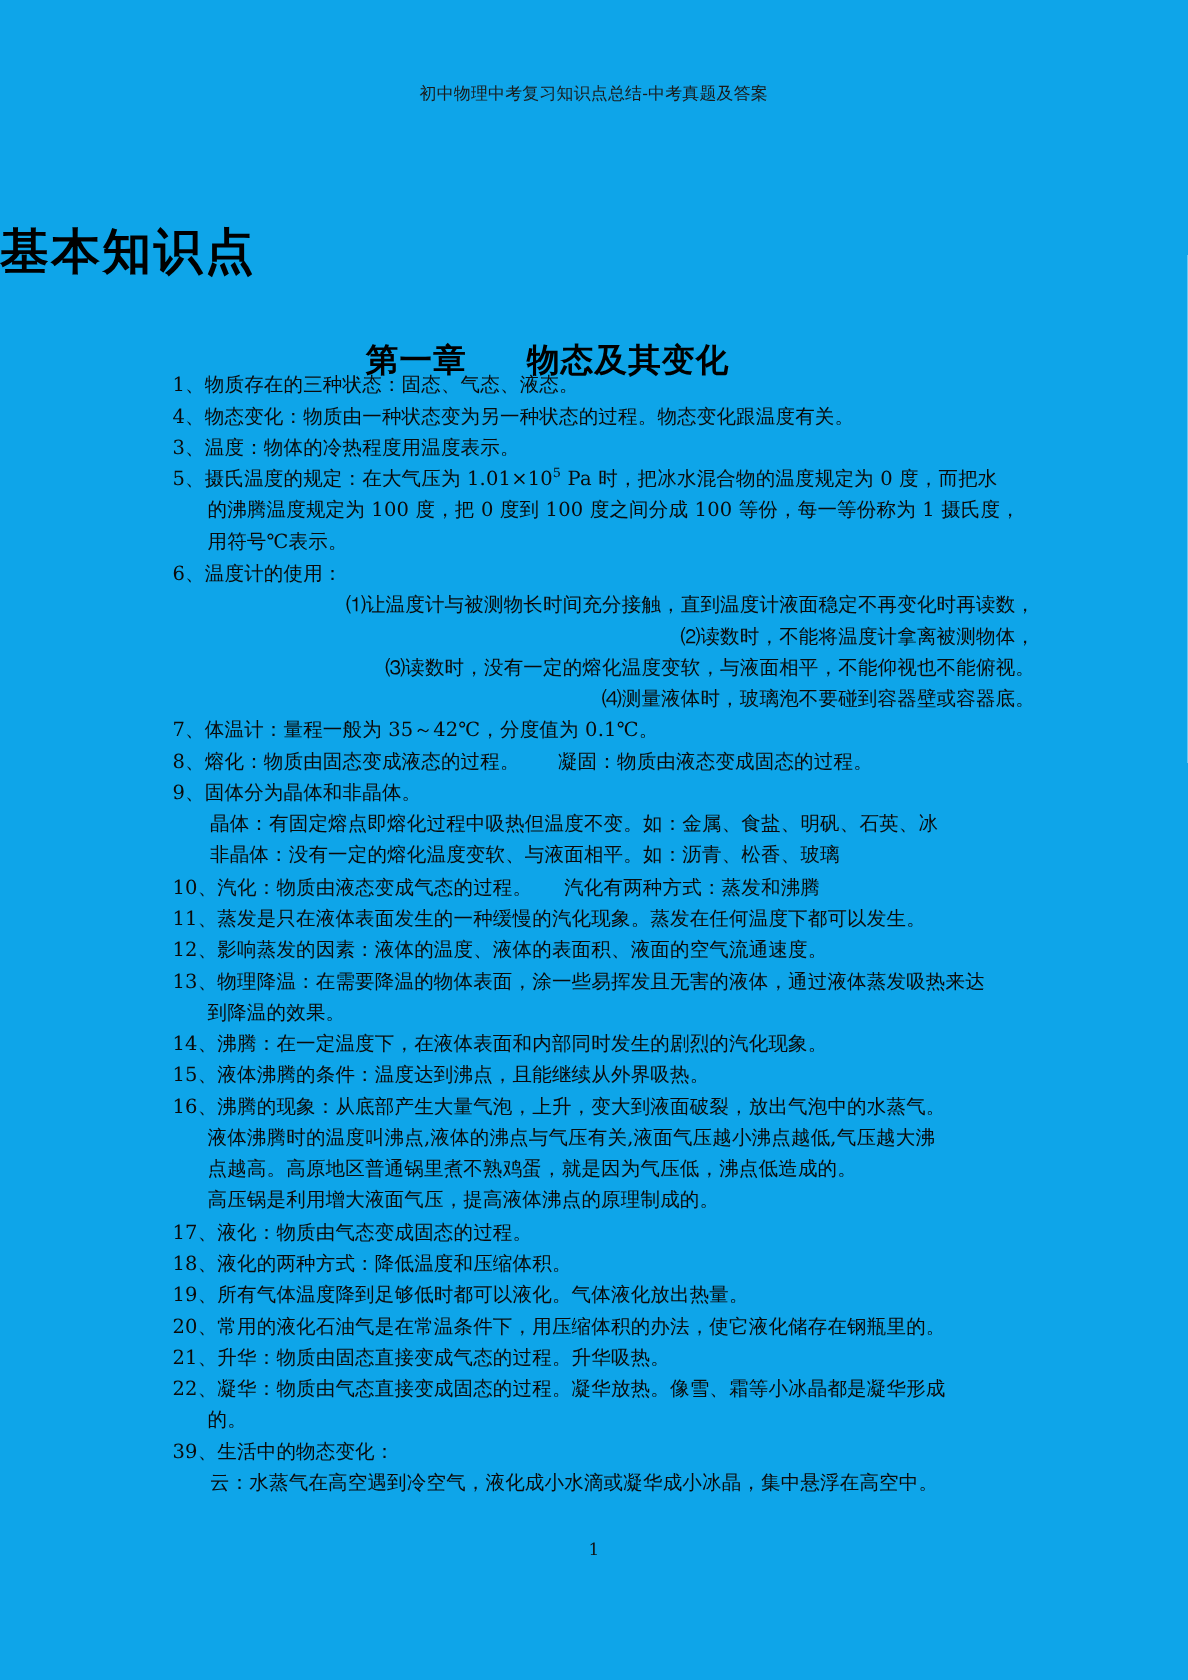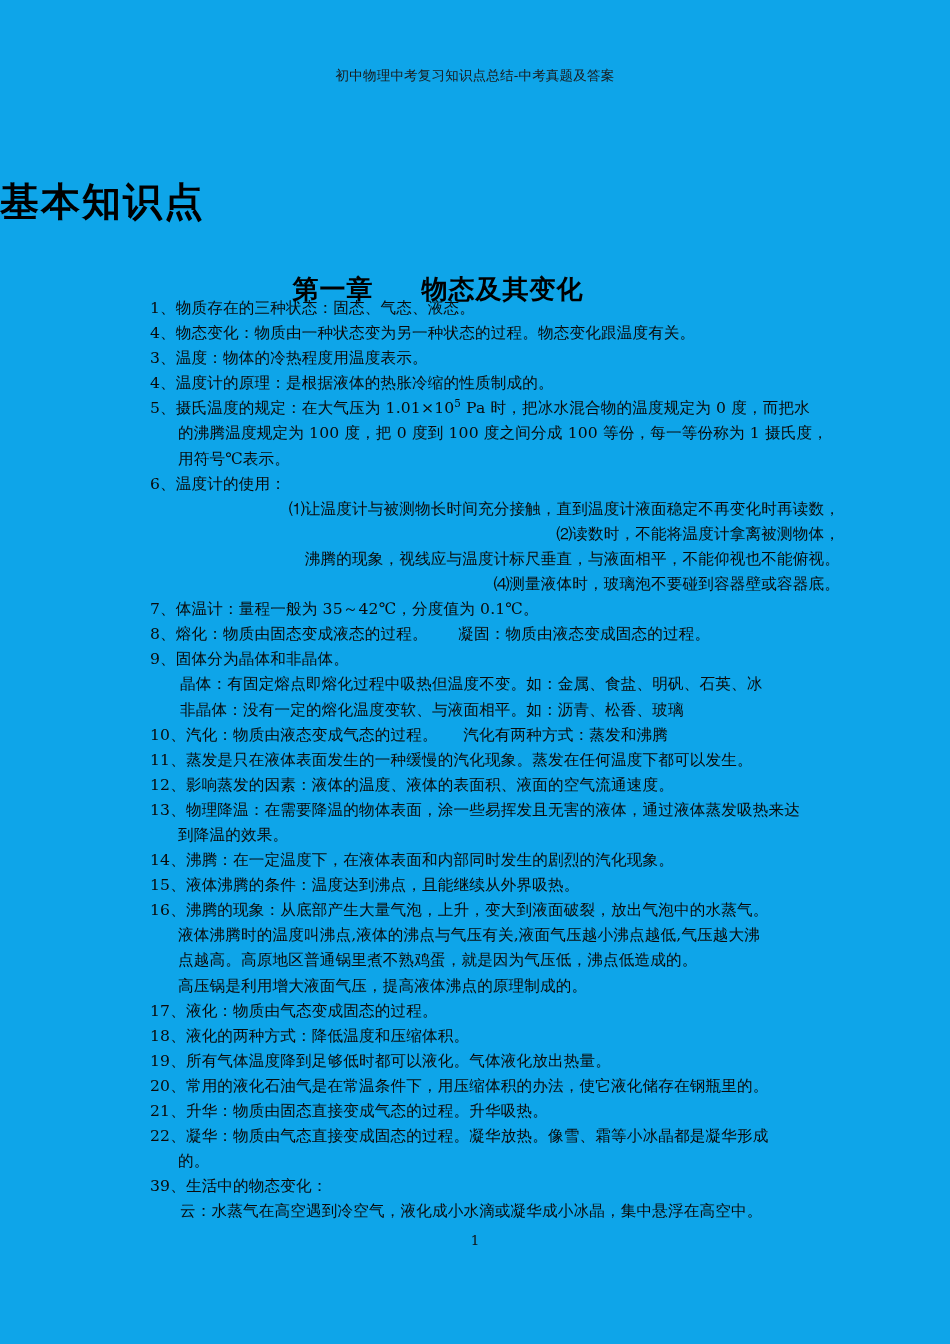--- a/index.html
+++ b/index.html
@@ -70,21 +70,21 @@
   }
   .doc-subtitle .gap {
     display: inline-block;
     width: 48px;
   }
 
   
   .body-block {
     position: absolute;
     top: 296px;
-    left: 150px;
+    left: 138px;
     width: 690px;
   }
   .ln {
     font-size: 15.6px;
     line-height: 25.1px;
     white-space: pre-wrap;
     letter-spacing: 0.15px;
     font-family: "DejaVu Serif", "Liberation Serif", serif;
     color: #0a0a0a;
   }
@@ -123,28 +123,27 @@
   <h1 class="doc-title">基本知识点</h1>
 
   <h2 class="doc-subtitle">
     <span>第一章</span><span class="gap"></span><span>物态及其变化</span>
   </h2>
 
   <div class="body-block" id="body-block">
       <div class="ln ind-0">1、物质存在的三种状态：固态、气态、液态。</div>
       <div class="ln ind-0">4、物态变化：物质由一种状态变为另一种状态的过程。物态变化跟温度有关。</div>
       <div class="ln ind-0">3、温度：物体的冷热程度用温度表示。</div>
-      <div class="ln ind-0">4、温度计的原理：是根据液体的热胀冷缩的性质制成的。</div>
       <div class="ln ind-0">5、摄氏温度的规定：在大气压为 1.01×10<sup>5</sup> Pa 时，把冰水混合物的温度规定为 0 度，而把水</div>
       <div class="ln ind-1">的沸腾温度规定为 100 度，把 0 度到 100 度之间分成 100 等份，每一等份称为 1 摄氏度，</div>
       <div class="ln ind-1">用符号℃表示。</div>
       <div class="ln ind-0">6、温度计的使用：</div>
       <div class="ln ind-2">⑴让温度计与被测物长时间充分接触，直到温度计液面稳定不再变化时再读数，</div>
       <div class="ln ind-2">⑵读数时，不能将温度计拿离被测物体，</div>
-      <div class="ln ind-2">沸腾的现象，视线应与温度计标尺垂直，与液面相平，不能仰视也不能俯视。</div>
+      <div class="ln ind-2">⑶读数时，没有一定的熔化温度变软，与液面相平，不能仰视也不能俯视。</div>
       <div class="ln ind-2">⑷测量液体时，玻璃泡不要碰到容器壁或容器底。</div>
       <div class="ln ind-0">7、体温计：量程一般为 35～42℃，分度值为 0.1℃。</div>
       <div class="ln ind-0">8、熔化：物质由固态变成液态的过程。      凝固：物质由液态变成固态的过程。</div>
       <div class="ln ind-0">9、固体分为晶体和非晶体。</div>
       <div class="ln ind-3">晶体：有固定熔点即熔化过程中吸热但温度不变。如：金属、食盐、明矾、石英、冰</div>
       <div class="ln ind-3">非晶体：没有一定的熔化温度变软、与液面相平。如：沥青、松香、玻璃</div>
       <div class="ln ind-0">10、汽化：物质由液态变成气态的过程。     汽化有两种方式：蒸发和沸腾</div>
       <div class="ln ind-0">11、蒸发是只在液体表面发生的一种缓慢的汽化现象。蒸发在任何温度下都可以发生。</div>
       <div class="ln ind-0">12、影响蒸发的因素：液体的温度、液体的表面积、液面的空气流通速度。</div>
       <div class="ln ind-0">13、物理降温：在需要降温的物体表面，涂一些易挥发且无害的液体，通过液体蒸发吸热来达</div>

